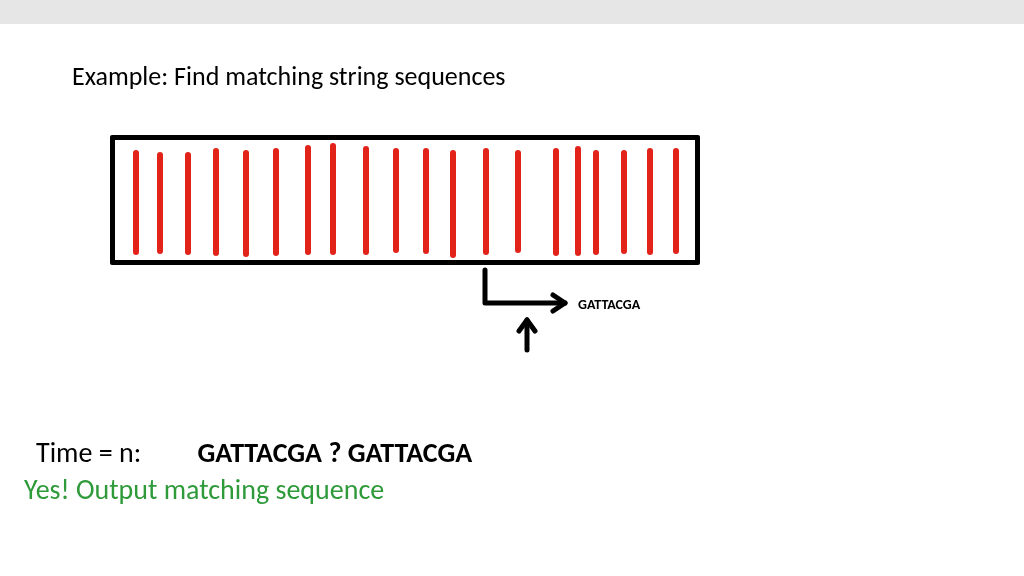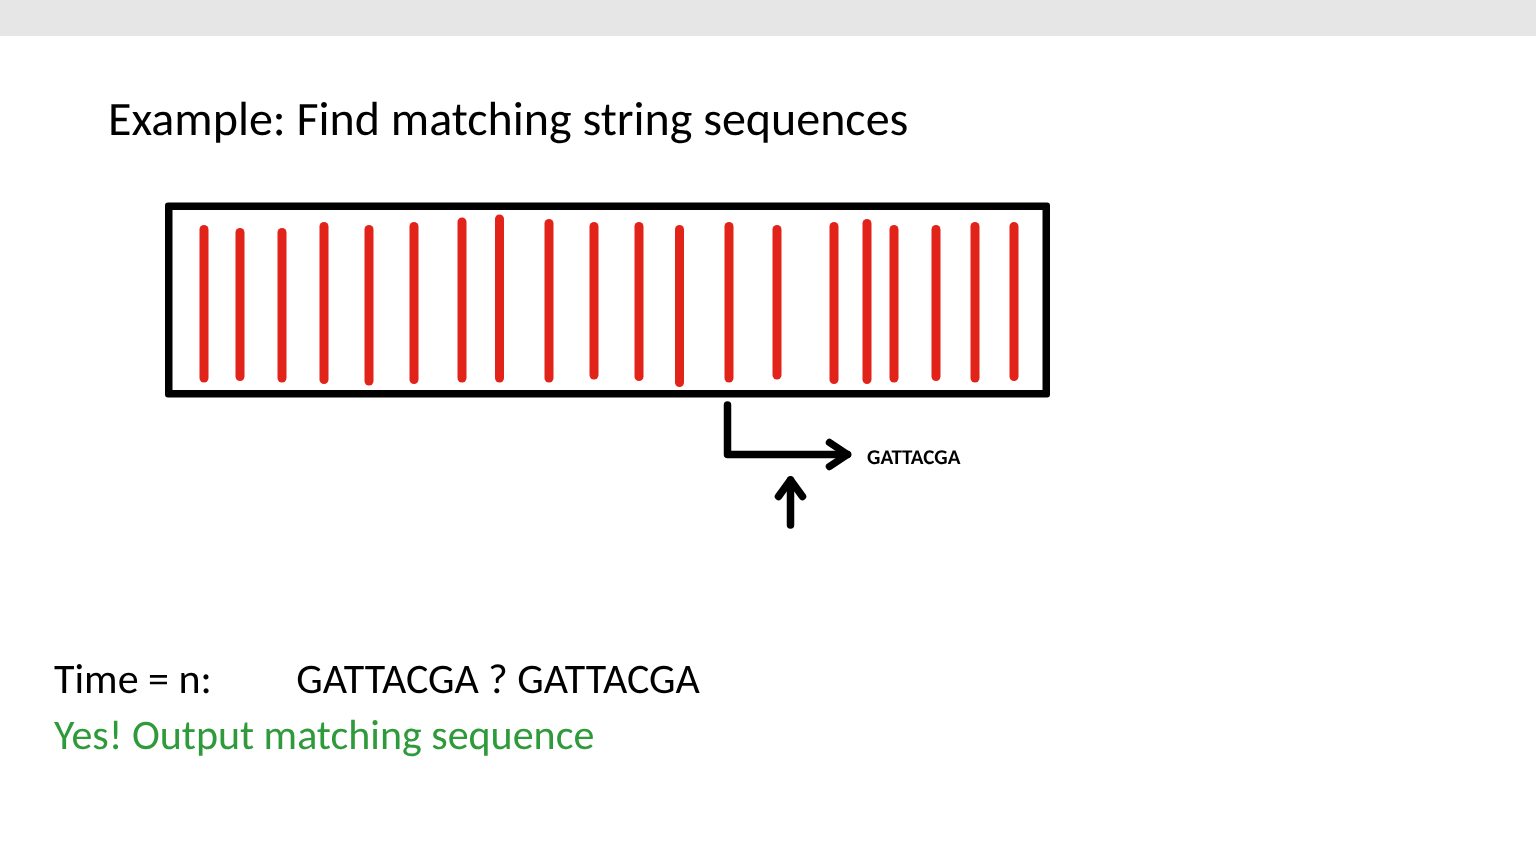--- a/index.html
+++ b/index.html
@@ -13,21 +13,21 @@
   }
   .topbar {
     width: 100%;
     height: 24px;
     background: #e6e6e6;
   }
   .title {
     position: absolute;
     left: 72px;
     top: 60px;
-    font-size: 32px;
+    font-size: 26px;
     font-weight: 400;
     color: #000;
   }
   .array-box {
     position: absolute;
     left: 110px;
     top: 135px;
     width: 590px;
     height: 130px;
     border: 5px solid #000;
@@ -66,26 +66,26 @@
     left: 36px;
     top: 435px;
     font-size: 28px;
     color: #000;
   }
   .time-prefix {
     font-weight: 400;
   }
   .time-compare {
     margin-left: 50px;
-    font-weight: 400;
+    font-weight: 700;
     text-align: center;
   }
   .result-line {
     position: absolute;
-    left: 36px;
+    left: 24px;
     top: 472px;
     font-size: 28px;
     color: #2e9a3a;
   }
 </style>
 </head>
 <body>
 
 <div class="topbar"></div>
 

